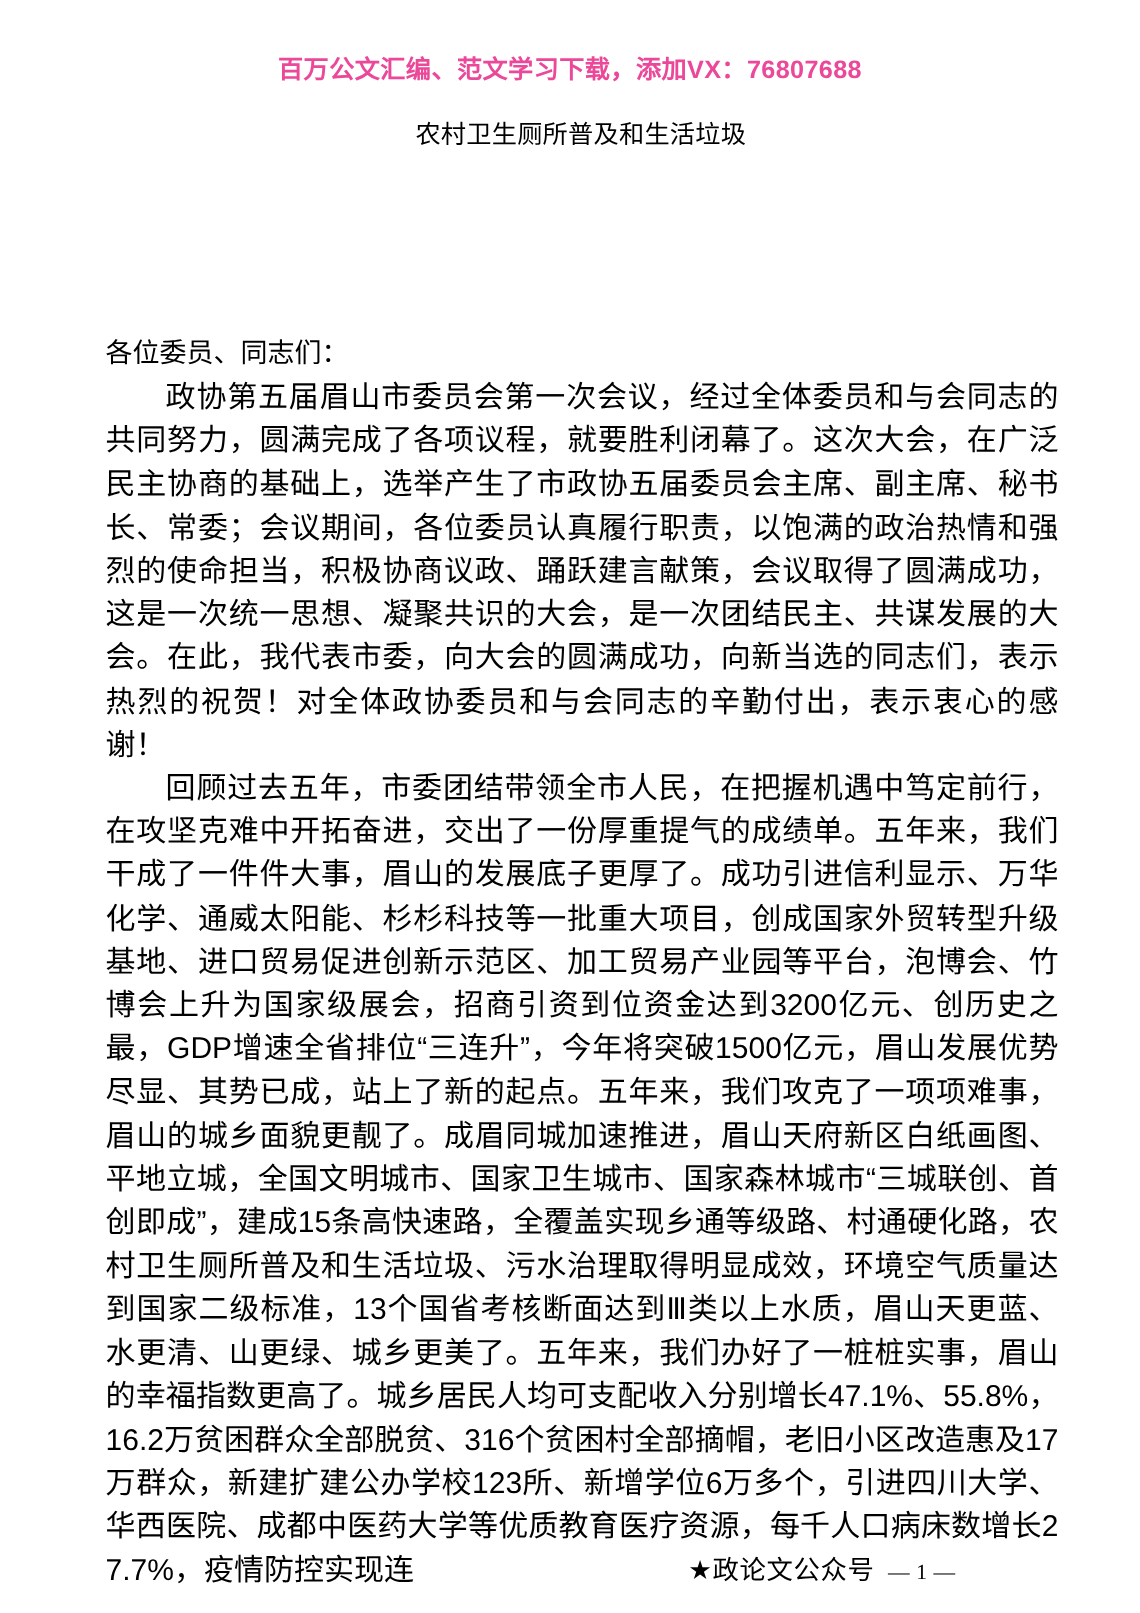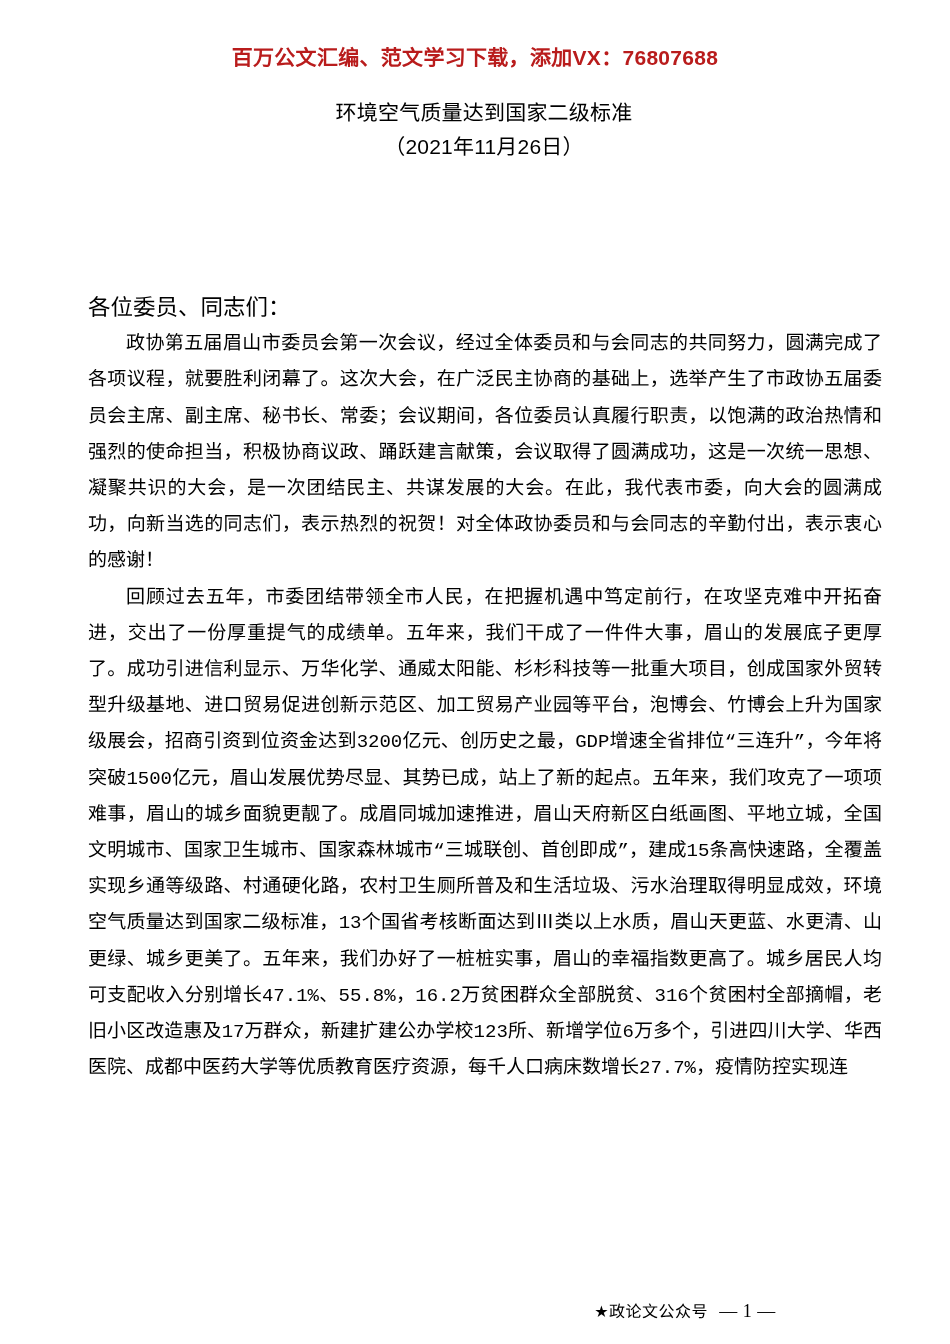--- a/index.html
+++ b/index.html
@@ -19,21 +19,21 @@
     box-sizing: border-box;
   }
 
   
   .promo-banner {
     position: absolute;
     top: 41px;
     left: 0;
     width: 950px;
     text-align: center;
-    color: #b91c1c;
+    color: #ec4899;
     font-size: 21px;
     font-weight: 700;
     letter-spacing: 0.3px;
     white-space: nowrap;
   }
 
   
   .title-block {
     position: absolute;
     top: 96px;
@@ -65,70 +65,67 @@
     top: 277px;
     left: 88px;
     width: 794px;
   }
   .salutation {
     font-size: 22.5px;
     line-height: 36.2px;
     letter-spacing: 0px;
     text-align: justify;
     text-align-last: left;
-    margin-top: 13px;
   }
   .para {
-    font-size: 19px;
+    font-size: 25px;
     line-height: 36.2px;
     text-indent: 2em;
     text-align: justify;
     text-align-last: left;
     word-break: break-all;
     letter-spacing: 0px;
     margin: 0;
-    font-family: Liberation Mono, monospace;
   }
 
   
   .footer {
     position: absolute;
     bottom: 22px;
     left: 0;
     width: 950px;
     text-align: center;
     padding-right: 0px;
     box-sizing: border-box;
   }
   .footer-inner {
     display: inline-block;
     margin-left: 420px;
     font-size: 17px;
     white-space: nowrap;
     letter-spacing: 0.5px;
   }
   .footer-mark {
-    font-size: 16px;
+    font-size: 22px;
   }
   .footer-page {
     font-size: 18px;
     margin-left: 6px;
     font-family: "Liberation Serif", "DejaVu Serif", serif;
   }
 </style>
 </head>
 <body>
 
 <div class="page">
 
   <div class="promo-banner">百万公文汇编、范文学习下载，添加VX：76807688</div>
 
   <div class="title-block">
-    <div class="doc-title-line">环境空气质量达到国家二级标准</div>
-    <div class="doc-date">（2021年11月26日）</div>
+    <div class="doc-title-line">农村卫生厕所普及和生活垃圾</div>
   </div>
 
   <div class="body-block">
     <div class="salutation">各位委员、同志们：</div>
     <p class="para">政协第五届眉山市委员会第一次会议，经过全体委员和与会同志的共同努力，圆满完成了各项议程，就要胜利闭幕了。这次大会，在广泛民主协商的基础上，选举产生了市政协五届委员会主席、副主席、秘书长、常委；会议期间，各位委员认真履行职责，以饱满的政治热情和强烈的使命担当，积极协商议政、踊跃建言献策，会议取得了圆满成功，这是一次统一思想、凝聚共识的大会，是一次团结民主、共谋发展的大会。在此，我代表市委，向大会的圆满成功，向新当选的同志们，表示热烈的祝贺！对全体政协委员和与会同志的辛勤付出，表示衷心的感谢！</p>
     <p class="para">回顾过去五年，市委团结带领全市人民，在把握机遇中笃定前行，在攻坚克难中开拓奋进，交出了一份厚重提气的成绩单。五年来，我们干成了一件件大事，眉山的发展底子更厚了。成功引进信利显示、万华化学、通威太阳能、杉杉科技等一批重大项目，创成国家外贸转型升级基地、进口贸易促进创新示范区、加工贸易产业园等平台，泡博会、竹博会上升为国家级展会，招商引资到位资金达到3200亿元、创历史之最，GDP增速全省排位“三连升”，今年将突破1500亿元，眉山发展优势尽显、其势已成，站上了新的起点。五年来，我们攻克了一项项难事，眉山的城乡面貌更靓了。成眉同城加速推进，眉山天府新区白纸画图、平地立城，全国文明城市、国家卫生城市、国家森林城市“三城联创、首创即成”，建成15条高快速路，全覆盖实现乡通等级路、村通硬化路，农村卫生厕所普及和生活垃圾、污水治理取得明显成效，环境空气质量达到国家二级标准，13个国省考核断面达到Ⅲ类以上水质，眉山天更蓝、水更清、山更绿、城乡更美了。五年来，我们办好了一桩桩实事，眉山的幸福指数更高了。城乡居民人均可支配收入分别增长47.1%、55.8%，16.2万贫困群众全部脱贫、316个贫困村全部摘帽，老旧小区改造惠及17万群众，新建扩建公办学校123所、新增学位6万多个，引进四川大学、华西医院、成都中医药大学等优质教育医疗资源，每千人口病床数增长27.7%，疫情防控实现连</p>
   </div>
 
   <div class="footer">
     <span class="footer-inner">

